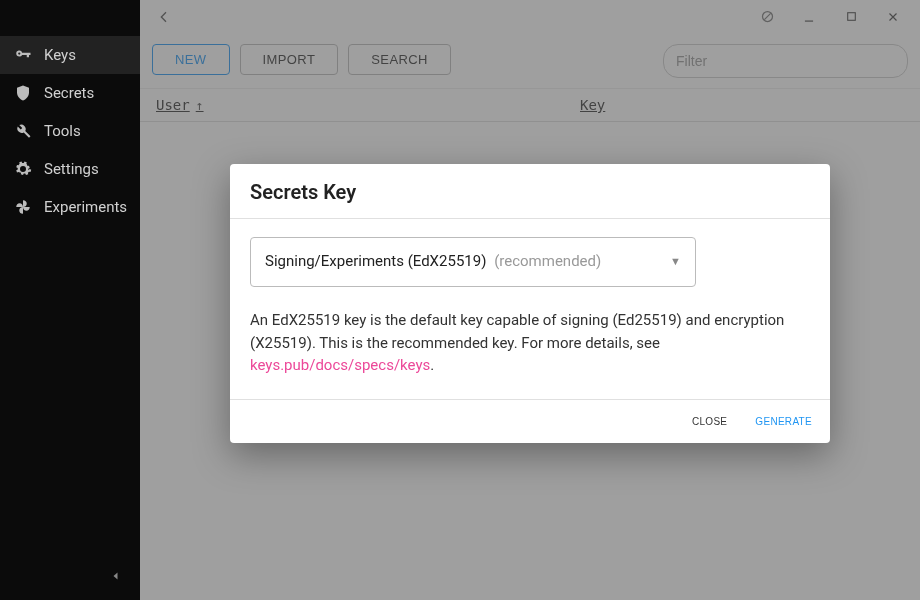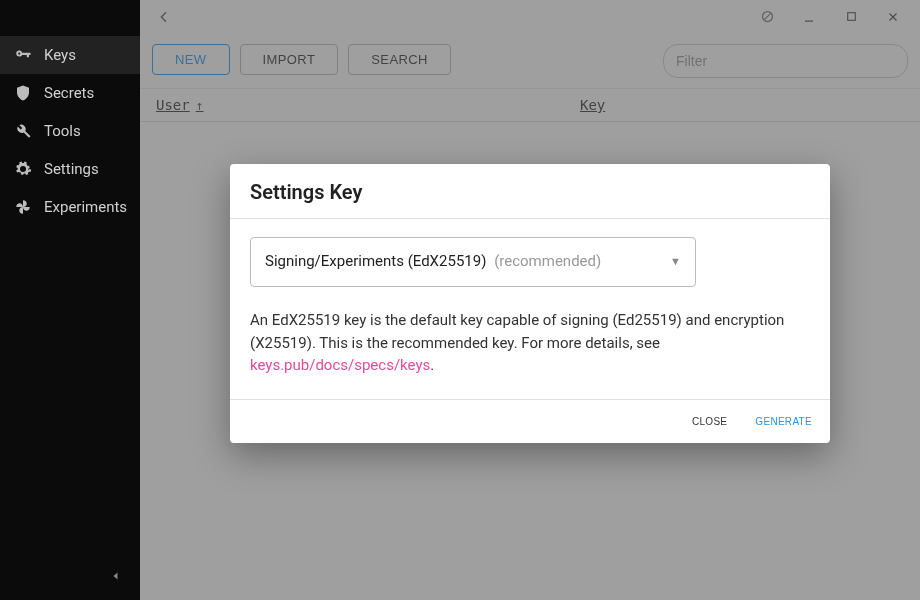--- a/index.html
+++ b/index.html
@@ -307,21 +307,21 @@
       <span>Key</span>
     </div>
   </div>
 
   <div class="content-area"></div>
 </div>
 
 <div class="overlay">
   <div class="dialog">
     <div class="dialog-header">
-      <div class="dialog-title">Settings Key</div>
+      <div class="dialog-title">Secrets Key</div>
     </div>
     <div class="dialog-body">
       <div class="key-select">
         <span class="key-select-label">
           <span>Signing/Experiments (EdX25519)</span>
           <span class="key-select-hint">(recommended)</span>
         </span>
         <span class="key-select-caret">▼</span>
       </div>
       <div class="dialog-desc">

